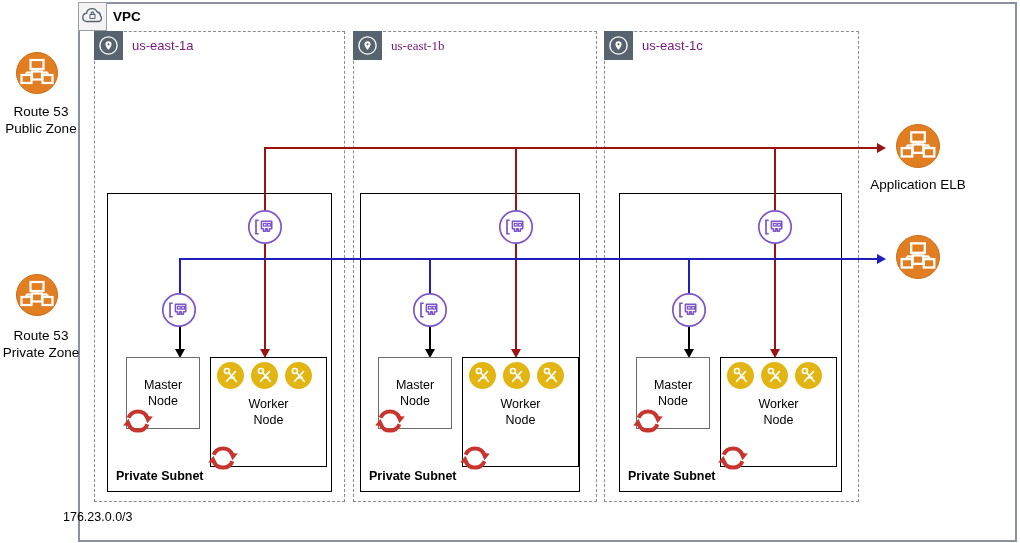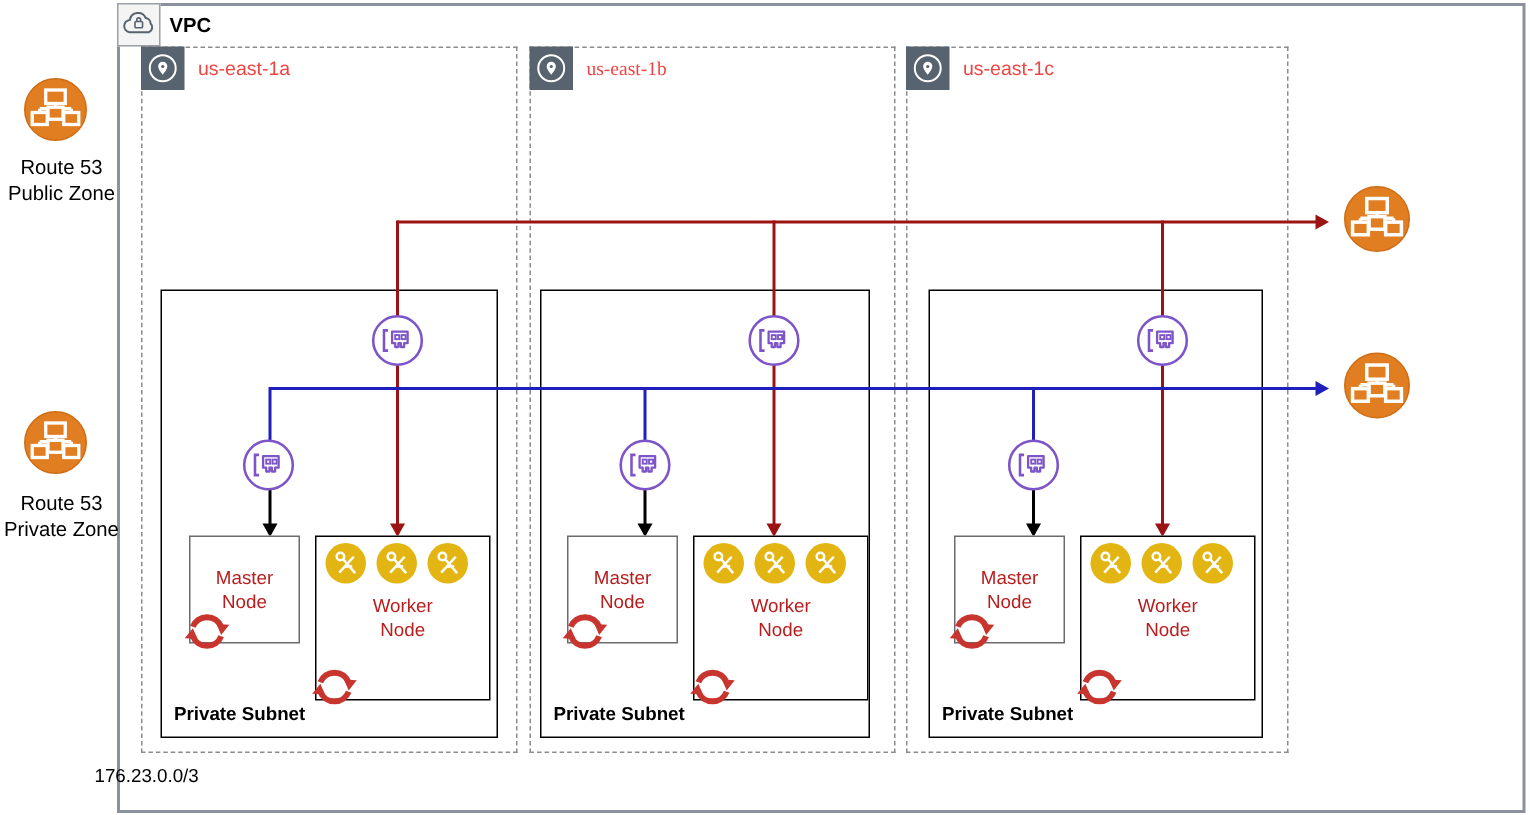--- a/index.html
+++ b/index.html
@@ -11,23 +11,23 @@
   .vpc-box{border:2px solid #8A929E;background:transparent;}
   .az-box{border:1px dashed #8C8C8C;}
   .subnet-box{border:1.5px solid #000;}
   .master-box{border:1.5px solid #6b6b6b;background:#fff;}
   .worker-box{border:1.5px solid #000;background:#fff;}
   .icon-sq{width:29px;height:29px;display:flex;align-items:center;justify-content:center;}
   .vpc-iconbg{background:#F4F4F4;border:1px solid #9aa0a6;box-sizing:border-box;}
   .pin-iconbg{background:#57636E;}
   .lbl{white-space:nowrap;}
   .vpc-label{font-weight:bold;font-size:13.5px;color:#000;}
-  .az-label{font-size:13px;color:#ef4444;}
+  .az-label{font-size:13px;color:#701a75;}
   .subnet-label{position:absolute;left:8px;bottom:8px;font-weight:bold;font-size:12.5px;color:#000;}
-  .node-label{font-size:12.5px;line-height:1.3;text-align:center;white-space:pre-line;color:#b91c1c;}
+  .node-label{font-size:12.5px;line-height:1.3;text-align:center;white-space:pre-line;color:#000000;}
   .two-line{white-space:pre-line;}
   .side-label{font-size:13.5px;line-height:1.25;text-align:center;white-space:pre-line;color:#000;}
   .cidr-label{font-size:12.5px;color:#000;}
   .line-red{background:#9C1313;}
   .line-blue{background:#1F1FBE;}
   .line-black{background:#000;}
   .hline{height:2px;}
   .vline{width:2px;}
   .arrow-down{width:0;height:0;border-left:5.5px solid transparent;border-right:5.5px solid transparent;}
   .arrow-right{width:0;height:0;border-top:5.5px solid transparent;border-bottom:5.5px solid transparent;}
@@ -306,20 +306,21 @@
       </svg>
     </div>
   <div class="abs side-label" style="left:0;top:328px;width:82px;">Route 53
 Private Zone</div>
 
   <div class="abs orange-circle" style="left:896px;top:124px;">
       <svg width="42" height="42">
         <use href="#sym-tree"></use>
       </svg>
     </div>
+  <div class="abs side-label" style="left:848px;top:177px;width:140px;">Application ELB</div>
 
   <div class="abs orange-circle" style="left:896px;top:235px;">
       <svg width="42" height="42">
         <use href="#sym-tree"></use>
       </svg>
     </div>
 
   <div class="abs lbl cidr-label" style="left:63px;top:510px;">176.23.0.0/3</div>
 
 </div>

